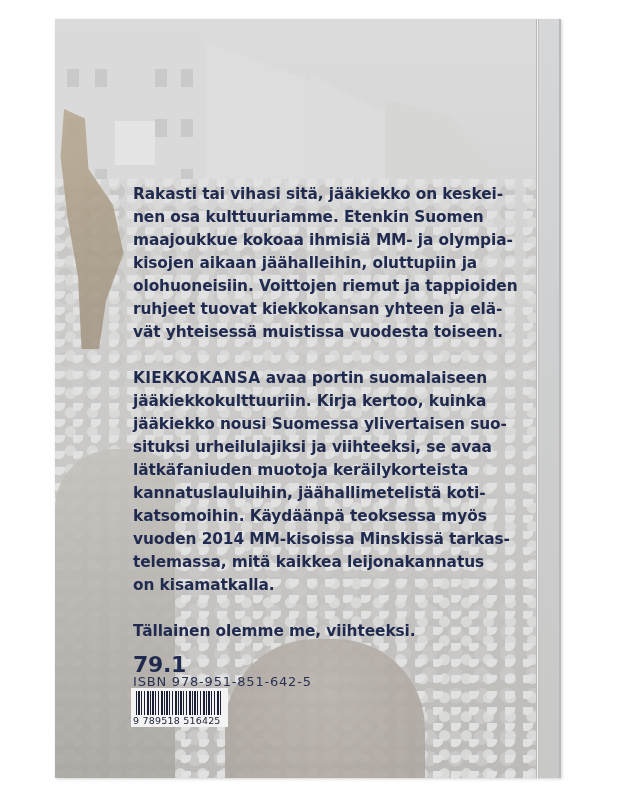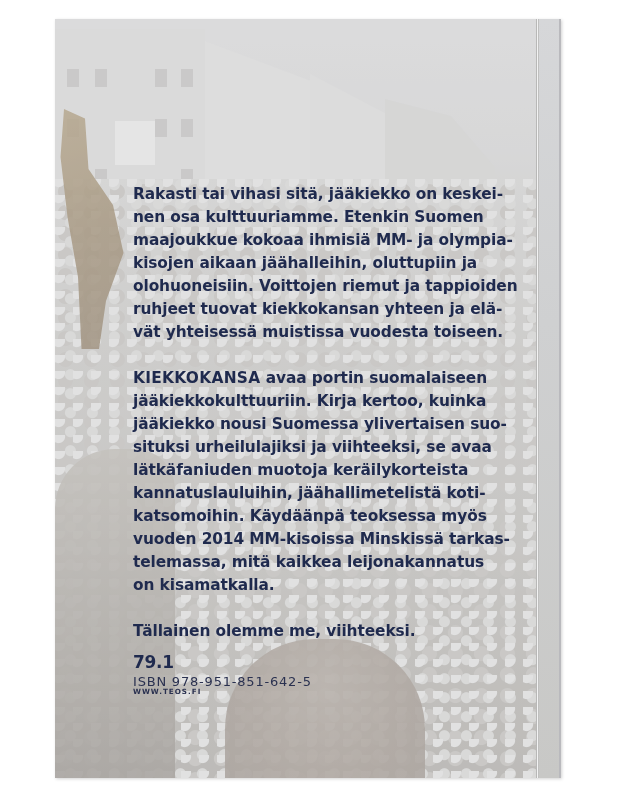--- a/index.html
+++ b/index.html
@@ -54,21 +54,21 @@
 
   .blurb {
     position: absolute; left: 78px; top: 164px; width: 400px;
     color: #1f2a4e; font-family: "DejaVu Sans", sans-serif; font-weight: bold;
     font-size: 15.4px; line-height: 23px; letter-spacing: -0.1px;
   }
   .blurb p { margin: 0 0 23px 0; white-space: pre-line; }
   .blurb .title-word { letter-spacing: 0.3px; }
 
   .price { position: absolute; left: 78px; top: 633px; color: #1f2a4e;
-    font-weight: bold; font-size: 17px; letter-spacing: -0.3px; }
+    font-weight: bold; font-size: 22px; letter-spacing: -0.3px; }
   .isbn { position: absolute; left: 78px; top: 655px; color: #2a3150;
     font-size: 13px; letter-spacing: 0.8px; font-weight: normal; }
   .url { position: absolute; left: 78px; top: 668px; color: #2a3150;
     font-size: 7.2px; letter-spacing: 1px; font-weight: bold; }
   .barcode { position: absolute; left: 76px; top: 669px; width: 97px; height: 39px;
     background: #f3f3f3; }
   .bars { position: absolute; left: 5px; top: 3px; width: 86px; height: 24px;
     background: repeating-linear-gradient(90deg,
       #1a1f33 0 1px, transparent 1px 2px, #1a1f33 2px 4px, transparent 4px 5px,
       #1a1f33 5px 6px, transparent 6px 8px, #1a1f33 8px 9px, transparent 9px 11px,
@@ -122,13 +122,17 @@
 katsomoihin. Käydäänpä teoksessa myös
 vuoden 2014 MM-kisoissa Minskissä tarkas-
 telemassa, mitä kaikkea leijonakannatus
 on kisamatkalla.</span></p>
     <p>Tällainen olemme me, viihteeksi.</p>
   </div>
 
   <div class="price">79.1</div>
   <div class="isbn">ISBN 978-951-851-642-5</div>
   <div class="url">WWW.TEOS.FI</div>
+  <div class="barcode" style="top:669px;">
+    <div class="bars"></div>
+    <div class="barcode-num">9 789518 516425</div>
+  </div>
 </div>
 
 </body></html>

